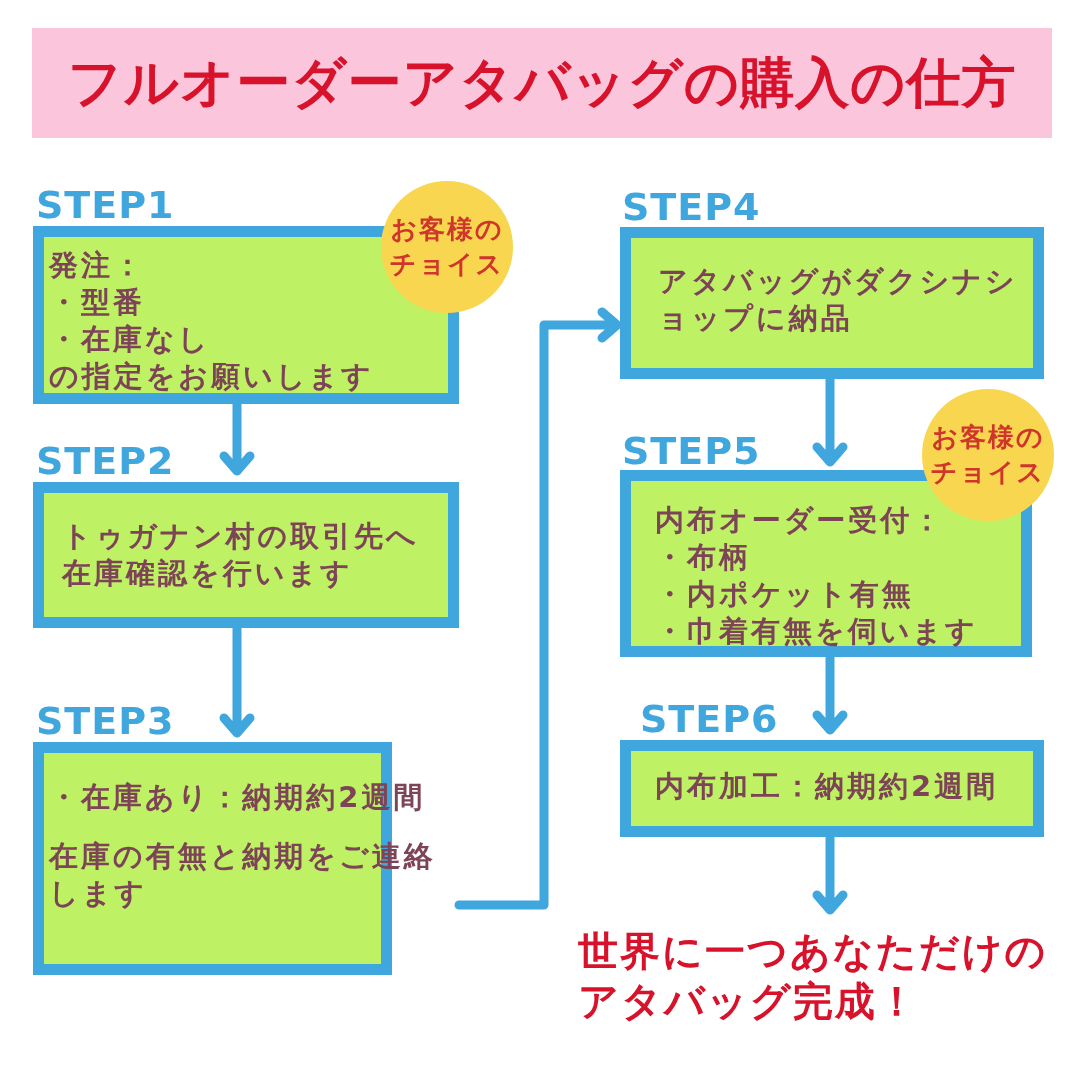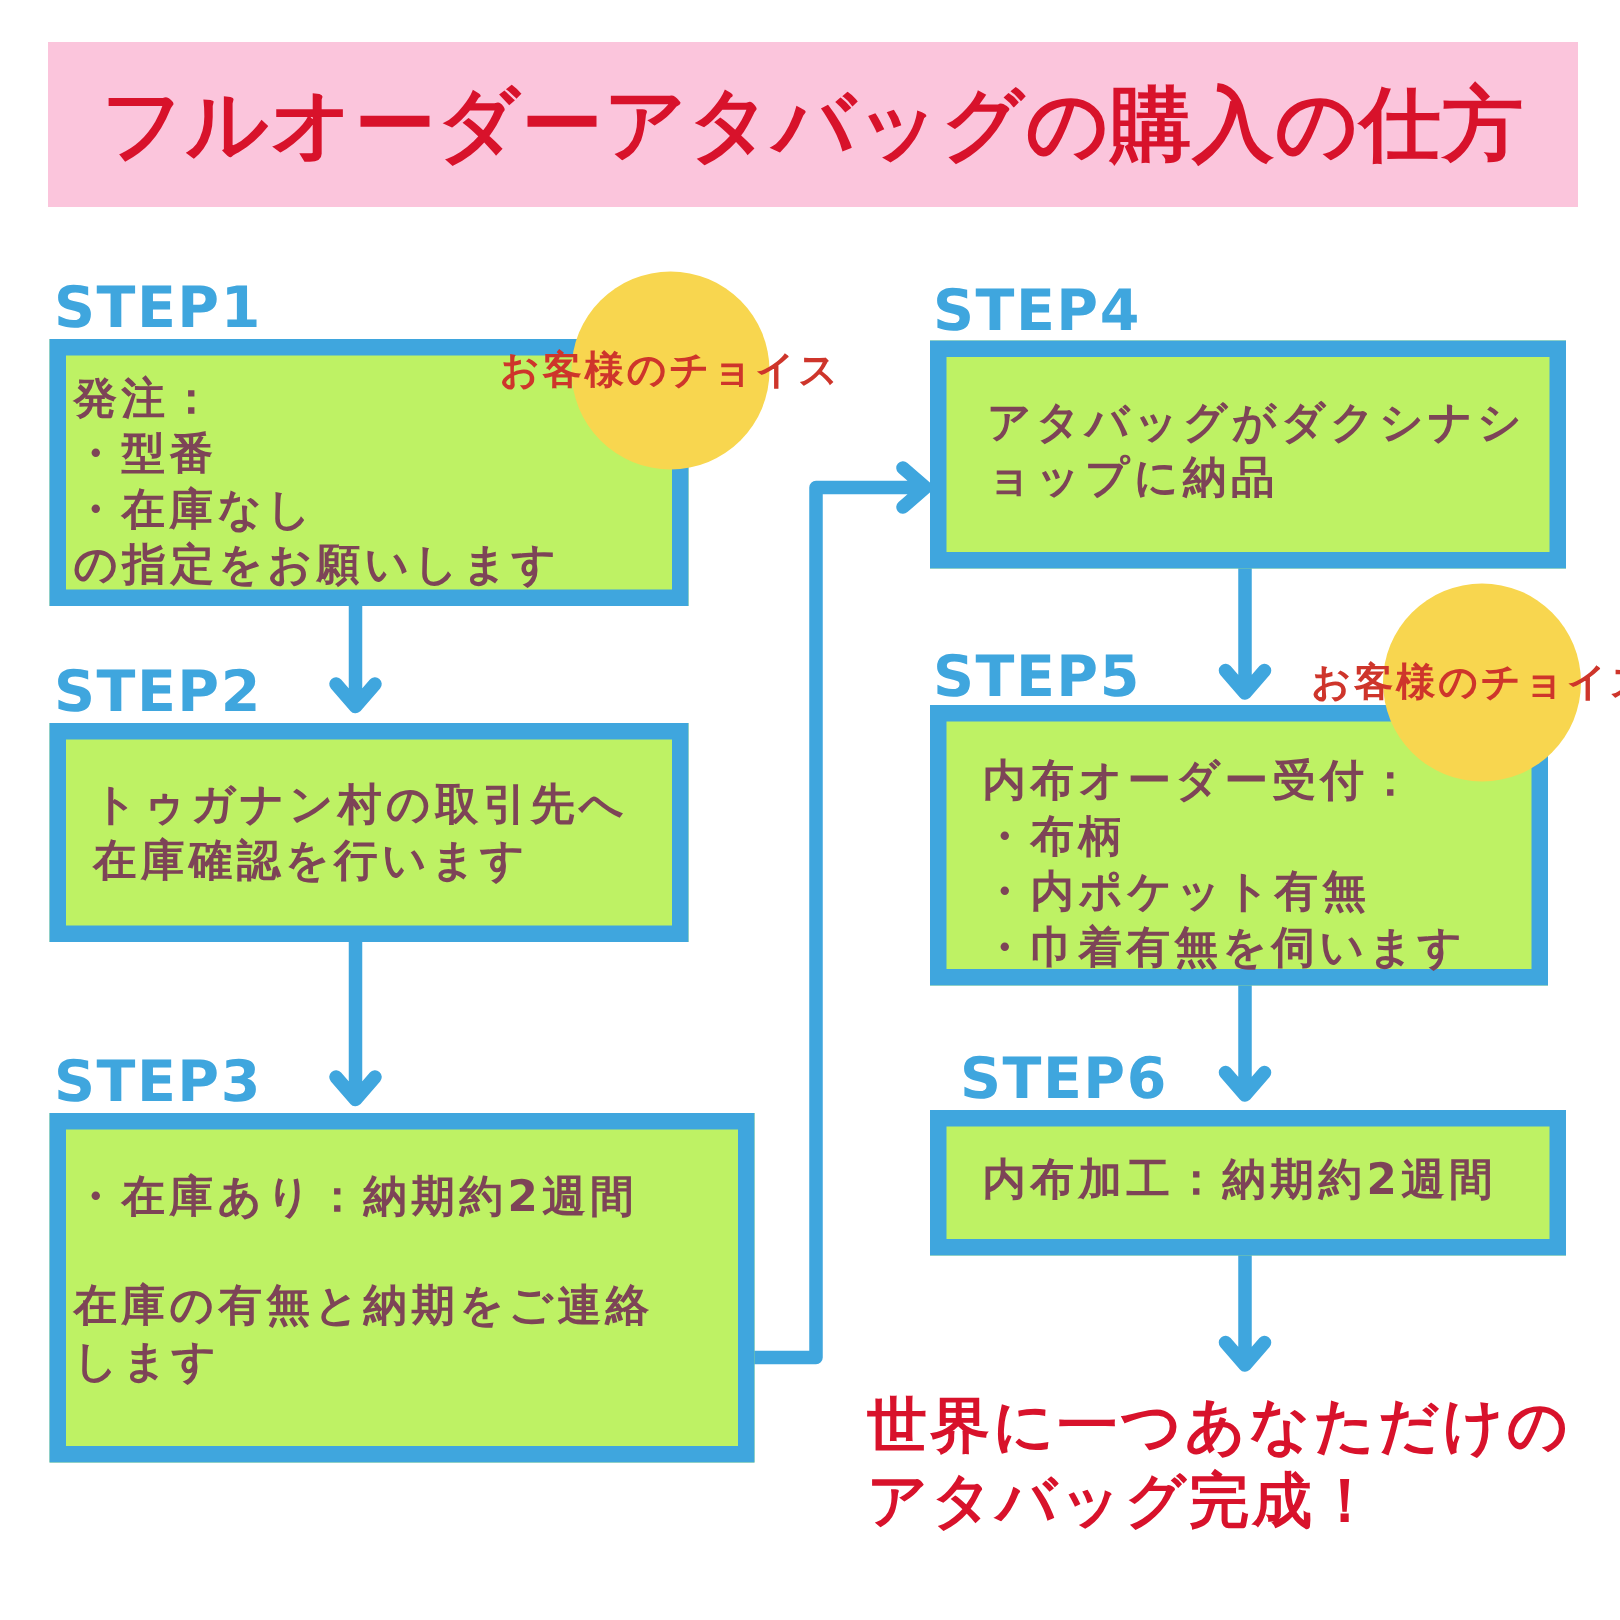--- a/index.html
+++ b/index.html
@@ -56,22 +56,22 @@
   .box-line {
     font-size: 29px;
     font-weight: bold;
     letter-spacing: 3px;
     line-height: 37px;
     color: var(--box_text, #7D4457);
     white-space: nowrap;
   }
   .box1 { left: 33px; top: 226px; width: 426px; height: 178px; padding: 10px 0 0 5px; }
   .box2 { left: 33px; top: 482px; width: 426px; height: 146px; padding: 25px 0 0 18px; }
-  .box3 { left: 33px; top: 742px; width: 470px; height: 233px; padding: 26px 0 0 5px; }
-  .box3 .gap-above { margin-top: 36px; }
+  .box3 { left: 33px; top: 742px; width: 359px; height: 233px; padding: 26px 0 0 5px; }
+  .box3 .gap-above { margin-top: 22px; }
   .box4 { left: 620px; top: 227px; width: 424px; height: 152px; padding: 25px 0 0 27px; }
   .box5 { left: 620px; top: 470px; width: 412px; height: 187px; padding: 21px 12px 0 24px; }
   .box6 { left: 620px; top: 740px; width: 424px; height: 97px;  padding: 17px 0 0 24px; }
 
   
   .arrows {
     position: absolute;
     left: 0; top: 0;
     width: 1080px; height: 1080px;
     pointer-events: none;
@@ -84,21 +84,21 @@
     stroke-linejoin: round;
   }
 
   
   .badge {
     position: absolute;
     width: 132px; height: 132px;
     border-radius: 50%;
     background: var(--badge_yellow, #F8D64F);
     display: flex;
-    flex-direction: row;
+    flex-direction: column;
     align-items: center;
     justify-content: center;
     text-align: center;
   }
   .badge span {
     font-size: 26px;
     font-weight: bold;
     letter-spacing: 2px;
     line-height: 35px;
     color: var(--badge_red, #CE352B);

